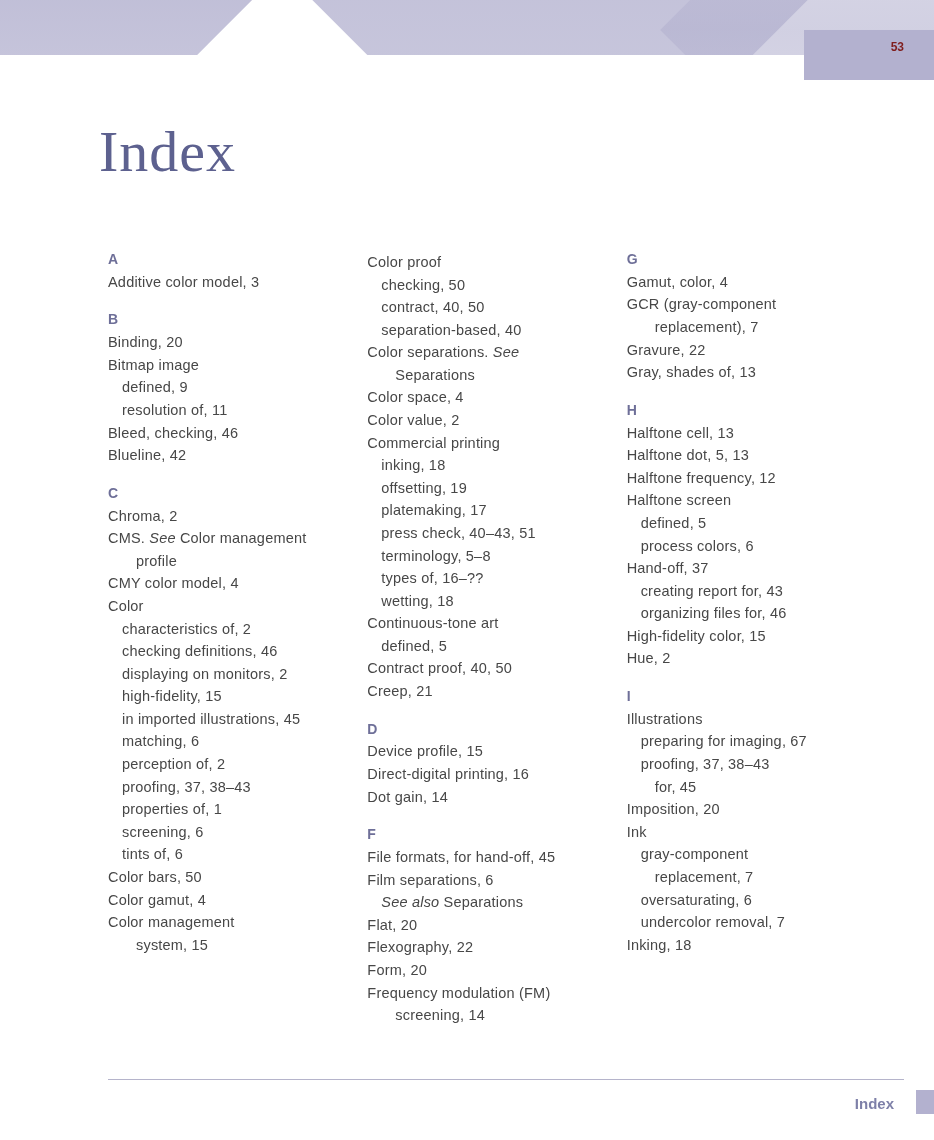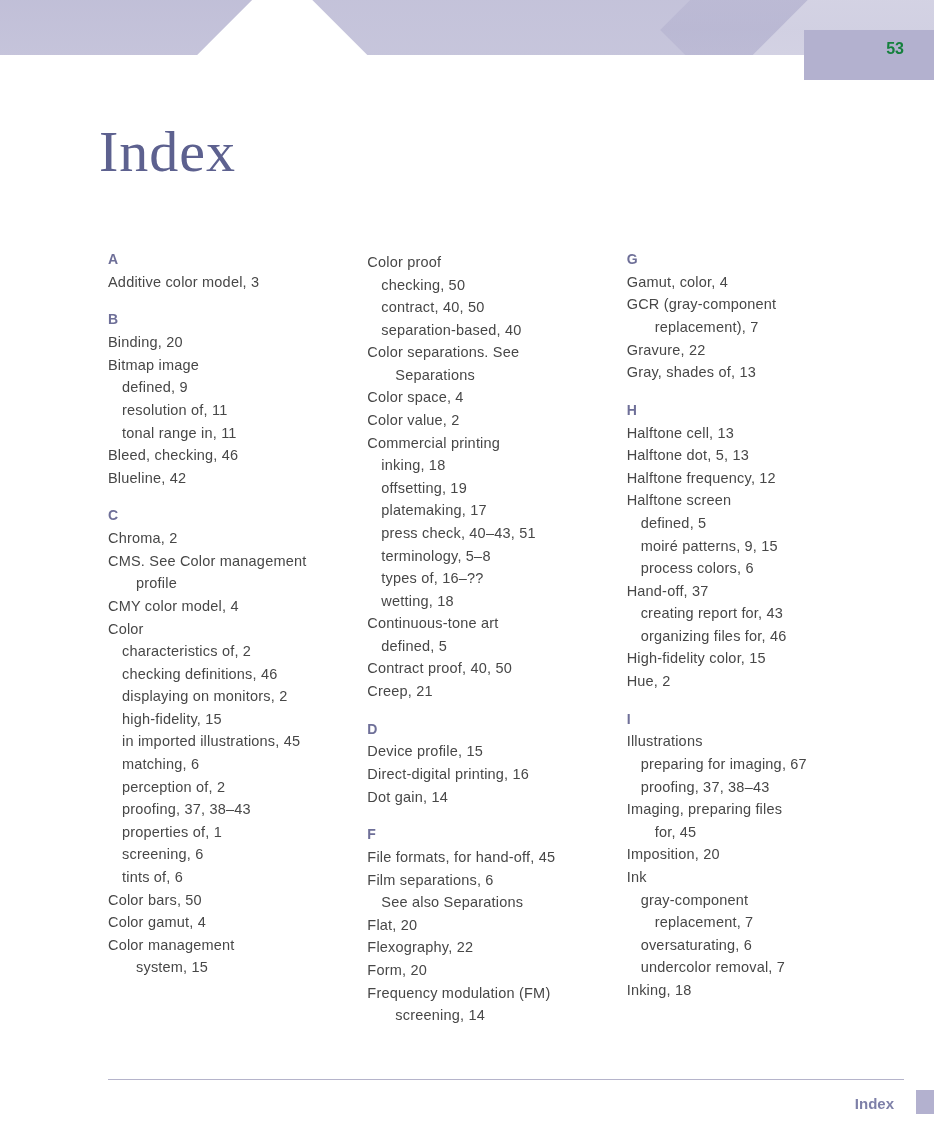--- a/index.html
+++ b/index.html
@@ -3,30 +3,30 @@
 <meta charset="utf-8">
 <style>
   html,body{margin:0;padding:0;width:934px;height:1140px;background:#fff;font-family:"Segoe UI","Helvetica Neue",Arial,sans-serif;color:#474747;position:relative;overflow:hidden}
   .banner{position:absolute;top:0;left:0;width:934px;height:80px;}
   .banner .sh{position:absolute;background:linear-gradient(135deg,#c7c6dc 0%,#b3b1cf 50%,#c7c6dc 100%);opacity:.85}
   .banner .s1{width:300px;height:300px;transform:rotate(45deg);left:-80px;top:-180px}
   .banner .s2{width:520px;height:520px;transform:rotate(45deg);left:300px;top:-380px}
   .banner .s3{width:260px;height:260px;transform:rotate(45deg);right:-40px;top:-100px;opacity:.6}
   .banner .cover{position:absolute;left:0;top:55px;width:934px;height:300px;background:#fff}
   .page-tab{position:absolute;top:30px;right:0;width:130px;height:50px;background:#b3b1cf}
-  .page-num{position:absolute;top:40px;right:30px;font-weight:600;font-size:16px;color:#15803d}
+  .page-num{position:absolute;top:40px;right:30px;font-weight:600;font-size:12px;color:#7f1d1d}
   h1.title{position:absolute;left:99px;top:118px;margin:0;font-family:"Palatino Linotype","Book Antiqua","Georgia",serif;font-size:58px;font-weight:400;color:#5d618f;letter-spacing:1px}
   .cols{position:absolute;left:108px;top:250px;width:750px;display:flex;gap:28px;font-size:14.5px;line-height:1.42;letter-spacing:.2px}
   .col{flex:1}
   .letter{color:#6e6f98;font-weight:600;margin-top:18px;font-size:14px}
   .letter:first-child{margin-top:0}
   .entry{margin-top:2px}
   .sub{padding-left:14px}
   .sub2{padding-left:28px}
-  .see{}
+  .see{font-style:italic}
   .footer-rule{position:absolute;left:108px;bottom:60px;width:796px;height:1px;background:#b5b4cb}
   .footer-label{position:absolute;right:40px;bottom:28px;font-weight:600;font-size:15px;color:#7e80a8}
   .footer-tab{position:absolute;right:0;bottom:26px;width:18px;height:24px;background:#b3b1cf}
 </style>
 </head>
 <body>
 
 <div class="banner">
   <div class="sh s1"></div>
     <div class="sh s2"></div>
@@ -40,21 +40,20 @@
 
 <div class="cols">
   <div class="col" id="col0">
       <div class="letter">A</div>
       <div class="entry">Additive color model, 3</div>
       <div class="letter">B</div>
       <div class="entry">Binding, 20</div>
       <div class="entry">Bitmap image</div>
       <div class="entry sub">defined, 9</div>
       <div class="entry sub">resolution of, 11</div>
-      <div class="entry sub">tonal range in, 11</div>
       <div class="entry">Bleed, checking, 46</div>
       <div class="entry">Blueline, 42</div>
       <div class="letter">C</div>
       <div class="entry">Chroma, 2</div>
       <div class="entry">CMS. <span class="see">See</span> Color management</div>
       <div class="entry sub2">profile</div>
       <div class="entry">CMY color model, 4</div>
       <div class="entry">Color</div>
       <div class="entry sub">characteristics of, 2</div>
       <div class="entry sub">checking definitions, 46</div>
@@ -113,32 +112,30 @@
       <div class="entry">GCR (gray-component</div>
       <div class="entry sub2">replacement), 7</div>
       <div class="entry">Gravure, 22</div>
       <div class="entry">Gray, shades of, 13</div>
       <div class="letter">H</div>
       <div class="entry">Halftone cell, 13</div>
       <div class="entry">Halftone dot, 5, 13</div>
       <div class="entry">Halftone frequency, 12</div>
       <div class="entry">Halftone screen</div>
       <div class="entry sub">defined, 5</div>
-      <div class="entry sub">moiré patterns, 9, 15</div>
       <div class="entry sub">process colors, 6</div>
       <div class="entry">Hand-off, 37</div>
       <div class="entry sub">creating report for, 43</div>
       <div class="entry sub">organizing files for, 46</div>
       <div class="entry">High-fidelity color, 15</div>
       <div class="entry">Hue, 2</div>
       <div class="letter">I</div>
       <div class="entry">Illustrations</div>
       <div class="entry sub">preparing for imaging, 67</div>
       <div class="entry sub">proofing, 37, 38–43</div>
-      <div class="entry">Imaging, preparing files</div>
       <div class="entry sub2">for, 45</div>
       <div class="entry">Imposition, 20</div>
       <div class="entry">Ink</div>
       <div class="entry sub">gray-component</div>
       <div class="entry sub2">replacement, 7</div>
       <div class="entry sub">oversaturating, 6</div>
       <div class="entry sub">undercolor removal, 7</div>
       <div class="entry">Inking, 18</div>
     </div>
 </div>

